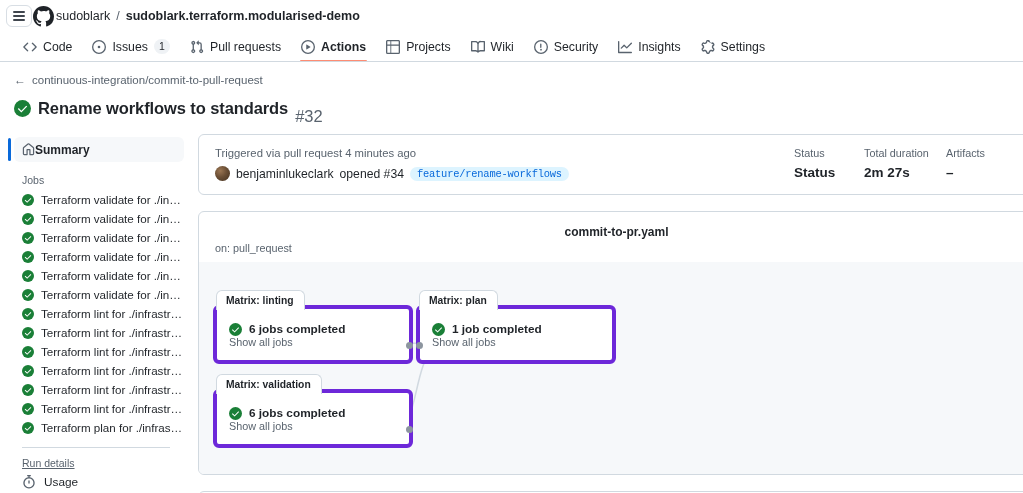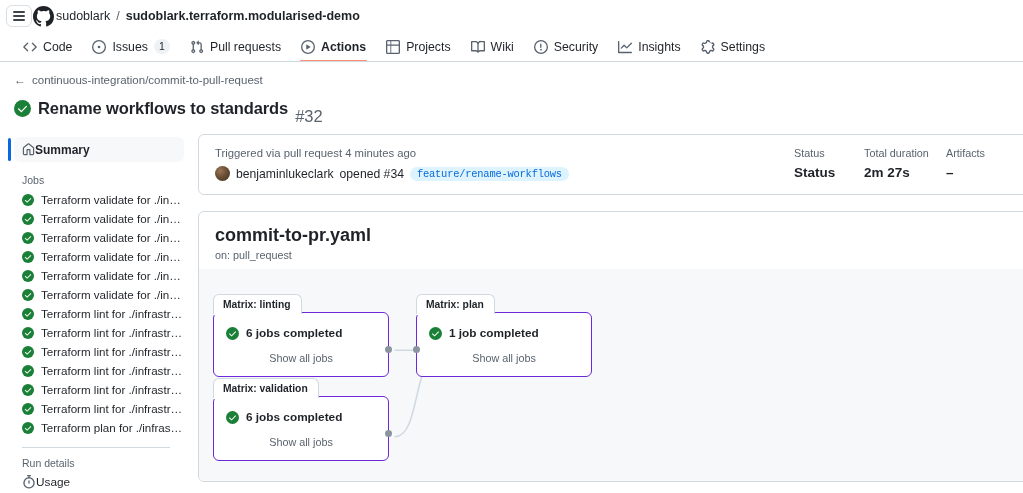--- a/index.html
+++ b/index.html
@@ -117,23 +117,23 @@
   .job-row {
     display: flex; align-items: center; gap: 7px;
     padding: 2px 0 2px 14px;
     height: 19px;
     font-size: 11.6px; color: #1f2328;
     cursor: pointer; white-space: nowrap; overflow: hidden;
   }
   .job-row .jl { overflow: hidden; text-overflow: ellipsis; }
 
   .side-div { height: 1px; background: #d1d9e0; margin: 10px 14px 0 14px; }
-  .rd-label { font-size: 10.5px; color: #59636e; padding: 9px 0 3px 14px; }
+  .rd-label { font-size: 10.5px; color: #59636e; padding: 9px 0 3px 14px; text-decoration: underline; }
   .rd-row {
-    display: flex; align-items: center; gap: 0;
+    display: flex; align-items: center; gap: 8px;
     padding: 3px 0 3px 14px; font-size: 11.8px; color: #1f2328; cursor: pointer;
   }
   .rd-row .ico { color: #59636e; display: inline-flex; }
   .rd-row .ico svg { width: 14px; height: 14px; fill: currentColor; }
 
   
   .main { flex: 1; padding-right: 0; overflow: hidden; }
 
   .card {
     background: #fff;
@@ -161,56 +161,56 @@
   }
   .info-col { width: 70px; flex: none; }
   .info-col.dur { width: 82px; }
   .info-col.art { width: 72px; }
   .ic-label { font-size: 10.8px; color: #59636e; margin-bottom: 6px; }
   .ic-value { font-size: 13.5px; font-weight: 700; color: #1f2328; }
 
   
   .graph-card { padding: 0; overflow: hidden; }
   .graph-head { padding: 13px 16px 0 16px; }
-  .wf-name { font-size: 18px; font-weight: 700; color: #1f2328; }
+  .wf-name { font-size: 12px; font-weight: 700; color: #1f2328; text-align: center; }
   .wf-on { font-size: 10.8px; color: #59636e; margin-top: 3px; }
   .graph-canvas {
     position: relative;
     height: 212px;
     background: #f6f8fa;
     margin-top: 8px;
   }
   .graph-canvas .edges { position: absolute; inset: 0; }
 
   .node {
     position: absolute;
     background: #fff;
-    border: 1px solid #6d28d9;
+    border: 4px solid #6d28d9;
     border-radius: 6px;
-    width: 176px;
+    width: 200px;
   }
   .node-tab {
     position: absolute;
     top: -19px; left: -1px;
     height: 20px;
     background: #fff;
     border: 1px solid #d1d9e0;
     border-bottom: none;
     border-radius: 6px 6px 0 0;
     padding: 0 10px 0 9px;
     display: flex; align-items: center;
     font-size: 10.3px; font-weight: 700; color: #1f2328;
     white-space: nowrap;
   }
   .node-tab::after {
     content: ""; position: absolute; left: 0; right: 0; bottom: -1px; height: 2px; background: #fff;
   }
   .node-body { padding: 13px 12px 12px 12px; }
   .node-line { display: flex; align-items: center; gap: 7px; font-size: 11.8px; font-weight: 700; color: #1f2328; }
-  .node-sub { font-size: 10.8px; color: #59636e; margin-top: 12px; cursor: pointer; text-align: center; }
+  .node-sub { font-size: 10.8px; color: #59636e; margin-top: 0; cursor: pointer; }
 
   .dot {
     position: absolute; width: 7px; height: 7px; border-radius: 50%;
     background: #8c959f;
   }
 
   
   .ann-card { padding: 13px 16px 16px 16px; }
   .ann-title { font-size: 13.2px; font-weight: 700; color: #1f2328; }
 </style>

